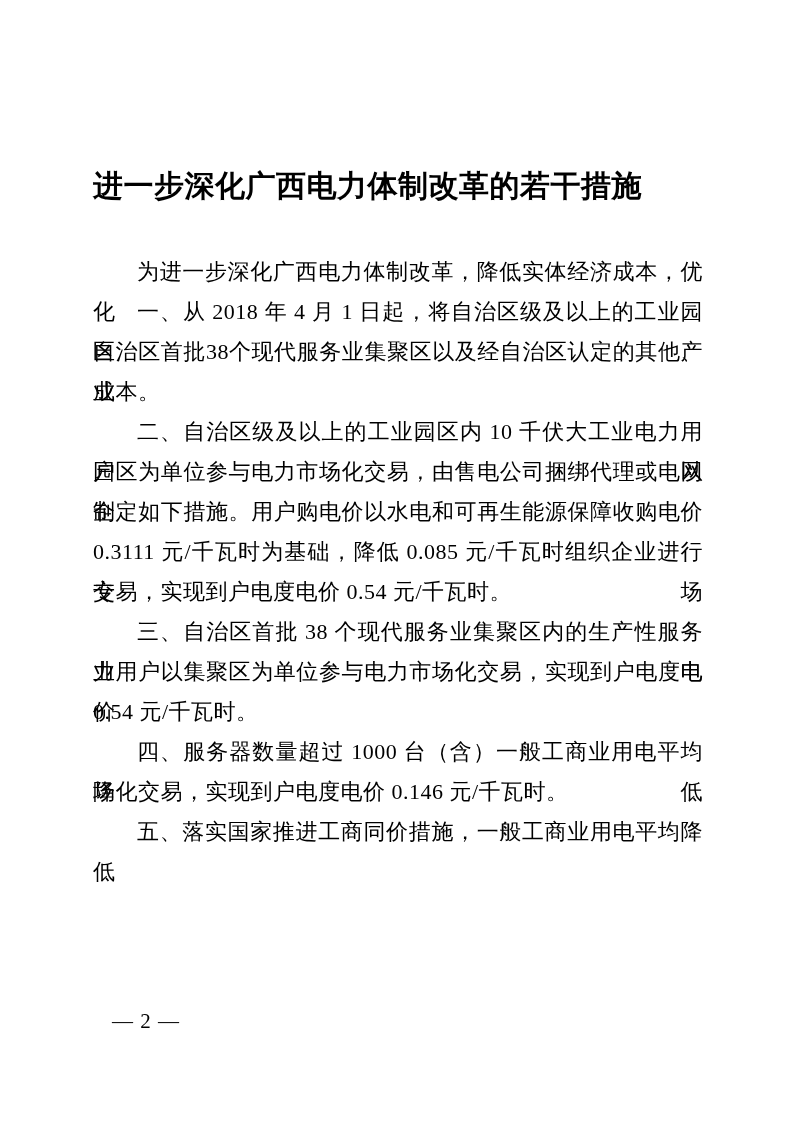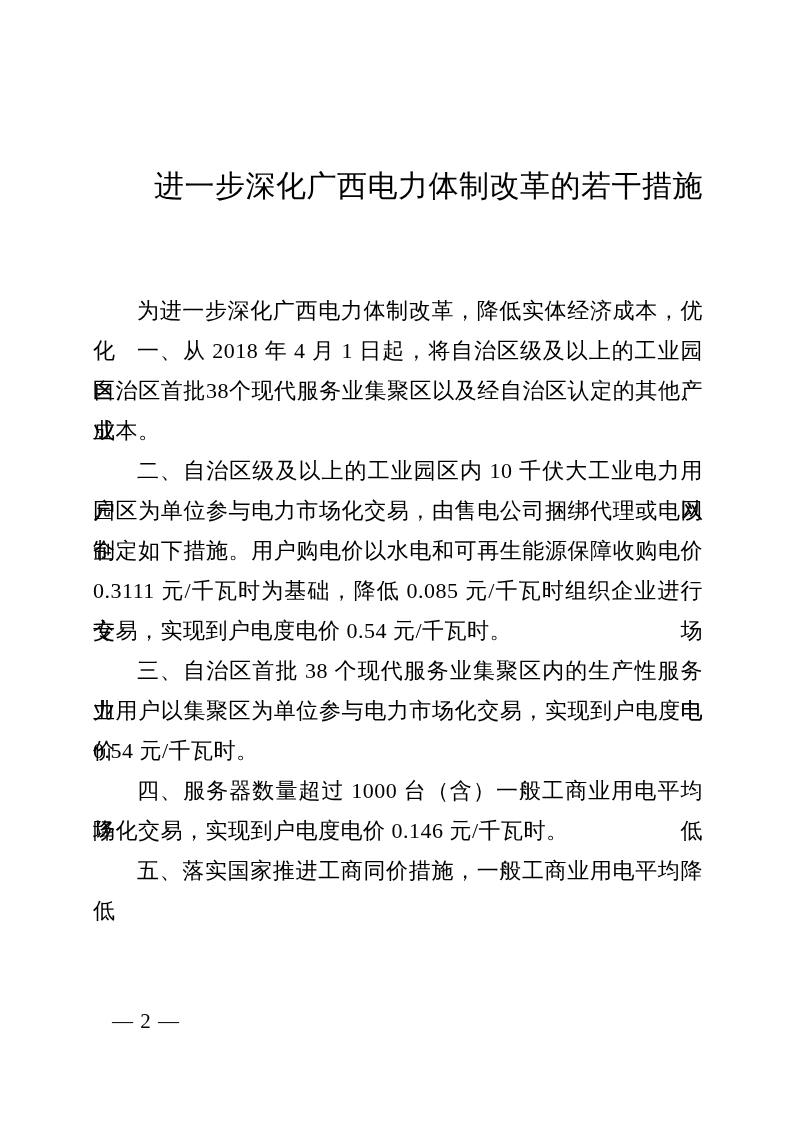--- a/index.html
+++ b/index.html
@@ -19,34 +19,33 @@
     position: absolute;
     inset: 0;
     background: #ffffff;
   }
   .doc-title {
     position: absolute;
     top: 164px;
     left: 93px;
     width: 610px;
     margin: 0;
-    text-align: right;
+    text-align: left;
     font-size: 30px;
-    font-weight: normal;
+    font-weight: bold;
     line-height: 44px;
     letter-spacing: 0.5px;
     color: #000000;
     font-family: "Liberation Serif", "DejaVu Serif", serif;
   }
   .doc-body {
     position: absolute;
     top: 252px;
     left: 93px;
     width: 610px;
-    margin-top: 39px;
   }
   .body-line {
     height: 40px;
     line-height: 40px;
     font-size: 22px;
     text-align: justify;
     text-align-last: justify;
     letter-spacing: 0.5px;
     white-space: normal;
     overflow: visible;

